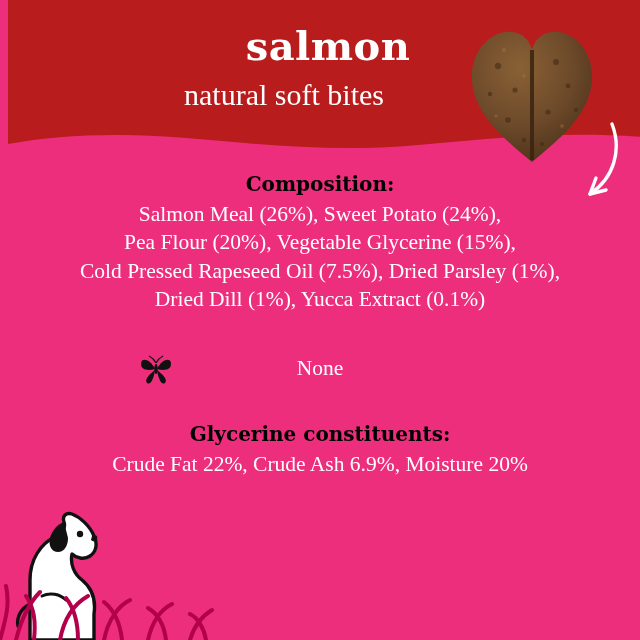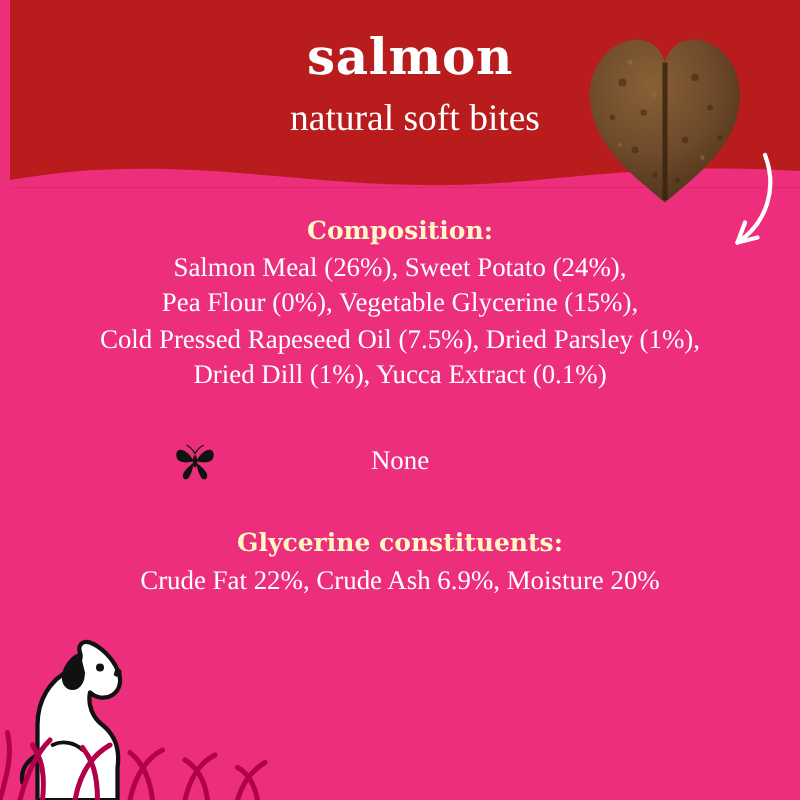--- a/index.html
+++ b/index.html
@@ -57,21 +57,20 @@
     position: absolute;
     left: 0;
     top: 78px;
     width: 552px;
     text-align: center;
     color: #ffffff;
     font-family: "Liberation Serif", serif;
     font-size: 30px;
     line-height: 1.1;
     z-index: 3;
-    margin-left: 48px;
   }
   
   .treat {
     position: absolute;
     left: 468px;
     top: 20px;
     width: 128px;
     height: 145px;
     z-index: 4;
   }
@@ -94,21 +93,21 @@
     color: #ffffff;
   }
   .section {
     margin: 0;
     padding: 0;
   }
   .sec-head {
     font-family: "DejaVu Serif", serif;
     font-weight: bold;
     font-size: 20px;
-    color: #fef9c3;
+    color: #000000;
     line-height: 1.25;
     margin: 0;
   }
   .sec-body {
     font-family: "Liberation Serif", serif;
     font-size: 21.5px;
     color: #ffffff;
     line-height: 1.32;
     margin: 3px 0 0 0;
   }
@@ -199,21 +198,21 @@
       <path d="M18,11 C20,7 23,5 25,4" stroke="#111" stroke-width="1.1" fill="none"></path>
     </g>
   </svg>
 
   <div class="content">
 
     <div class="section" id="sec-composition">
       <div class="sec-head">Composition:</div>
       <div class="sec-body">
         <span class="ln">Salmon Meal (26%), Sweet Potato (24%),</span>
-        <span class="ln">Pea Flour (0%), Vegetable Glycerine (15%),</span>
+        <span class="ln">Pea Flour (20%), Vegetable Glycerine (15%),</span>
         <span class="ln">Cold Pressed Rapeseed Oil (7.5%), Dried Parsley (1%),</span>
         <span class="ln">Dried Dill (1%), Yucca Extract (0.1%)</span>
       </div>
     </div>
 
     <div class="section" id="sec-additives">
       <div class="sec-body">
         <span class="ln">None</span>
       </div>
     </div>

